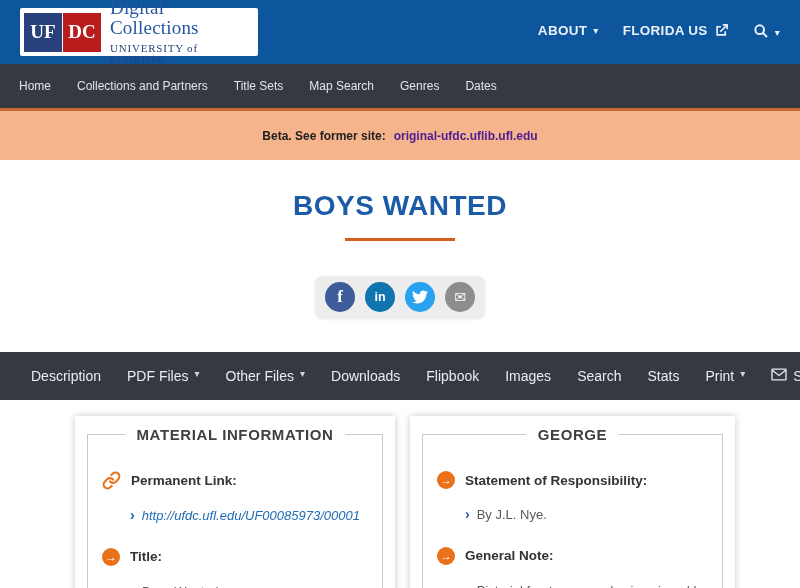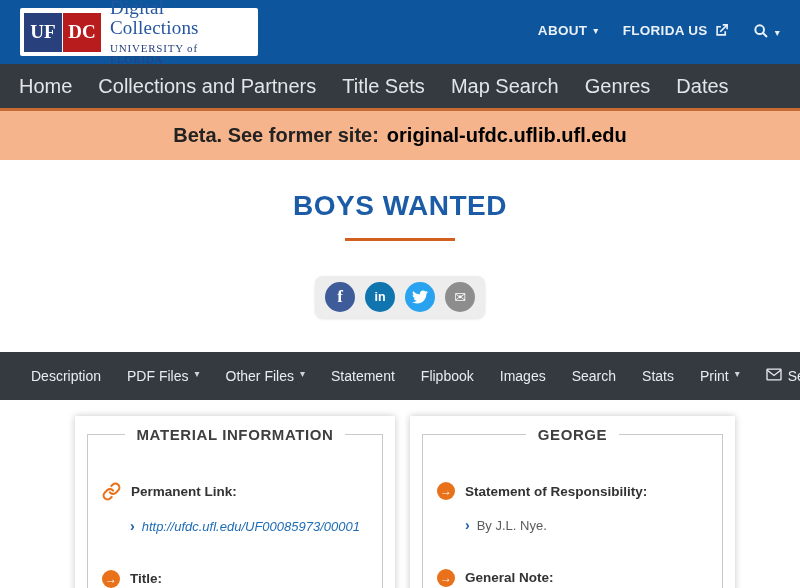--- a/index.html
+++ b/index.html
@@ -23,27 +23,27 @@
     font-size:11px; letter-spacing:.8px; margin-top:5px; }
   .header-menu { display:flex; align-items:flex-start; gap:24px; color:#eaf1fa;
     font-size:13.5px; font-weight:bold; letter-spacing:.3px; }
   .hmenu-item { display:flex; align-items:center; gap:6px; cursor:pointer; }
   .caret { font-size:10px; line-height:1; position:relative; top:1px; }
   .hicon svg { display:block; }
 
   
   .navbar { height:44px; background:#343a40; display:flex; align-items:center;
     padding:0 6px; }
-  .nav-item { color:#e2e5e8; font-size:20px; padding:0 13px; cursor:pointer; }
+  .nav-item { color:#e2e5e8; font-size:12px; padding:0 13px; cursor:pointer; }
 
   
   .banner { height:52px; background:#f6b48c; border-top:3px solid #c76b36;
-    display:flex; align-items:center; justify-content:center; font-size:20px;
+    display:flex; align-items:center; justify-content:center; font-size:12px;
     font-weight:bold; color:#222; gap:8px; }
-  .banner a { color:#000000; text-decoration:none; font-weight:bold; }
+  .banner a { color:#4c1d95; text-decoration:none; font-weight:bold; }
 
   
   .title-wrap { text-align:center; padding-top:30px; }
   .page-title { color:#1c5ba6; font-size:28px; font-weight:bold; letter-spacing:.5px; }
   .title-rule { width:110px; height:3px; background:#d35f1e; margin:16px auto 0; }
 
   
   .social-wrap { display:flex; justify-content:center; margin-top:35px; }
   .social-box { background:#ededed; border-radius:8px; padding:6px 10px;
     display:flex; align-items:center; gap:10px; box-shadow:0 1px 3px rgba(0,0,0,.12); }
@@ -64,21 +64,21 @@
 
   
   .content { display:flex; gap:15px; margin:16px 65px 0 75px; }
   .card { background:#fff; box-shadow:0 0 7px rgba(0,0,0,.22); padding:10px 12px 30px;
     height:400px; }
   .card-1 { width:320px; }
   .card-2 { width:325px; }
   fieldset { border:1px solid #c9c9c9; padding:6px 14px 16px; }
   legend { margin:0 auto; padding:0 12px; color:#3f3f3f; font-weight:bold;
     font-size:15px; letter-spacing:.6px; }
-  .meta-item { margin-top:33px; }
+  .meta-item { margin-top:22px; }
   .meta-label-row { display:flex; align-items:center; gap:10px; }
   .meta-label { color:#333; font-weight:bold; font-size:13.5px; }
   .icon-circle { width:18px; height:18px; border-radius:50%; background:#e8711a;
     color:#fff; display:flex; align-items:center; justify-content:center;
     font-size:12px; font-weight:bold; flex:0 0 18px; }
   .icon-link svg { display:block; }
   .meta-value-row { display:flex; gap:7px; margin:16px 0 0 28px; font-size:13px;
     color:#5a5a5a; line-height:1.5; }
   .chev { color:#1f5fa8; font-weight:bold; font-size:14px; line-height:1.3; }
   .val-link { color:#1f6cb5; font-style:italic; text-decoration:none; }
@@ -161,21 +161,21 @@
       </div>
     <div class="tb-item">
         <span>PDF Files</span>
         <span class="caret">▾</span>
       </div>
     <div class="tb-item">
         <span>Other Files</span>
         <span class="caret">▾</span>
       </div>
     <div class="tb-item">
-        <span>Statement</span>
+        <span>Downloads</span>
       </div>
     <div class="tb-item">
         <span>Flipbook</span>
       </div>
     <div class="tb-item">
         <span>Images</span>
       </div>
     <div class="tb-item">
         <span>Search</span>
       </div>

